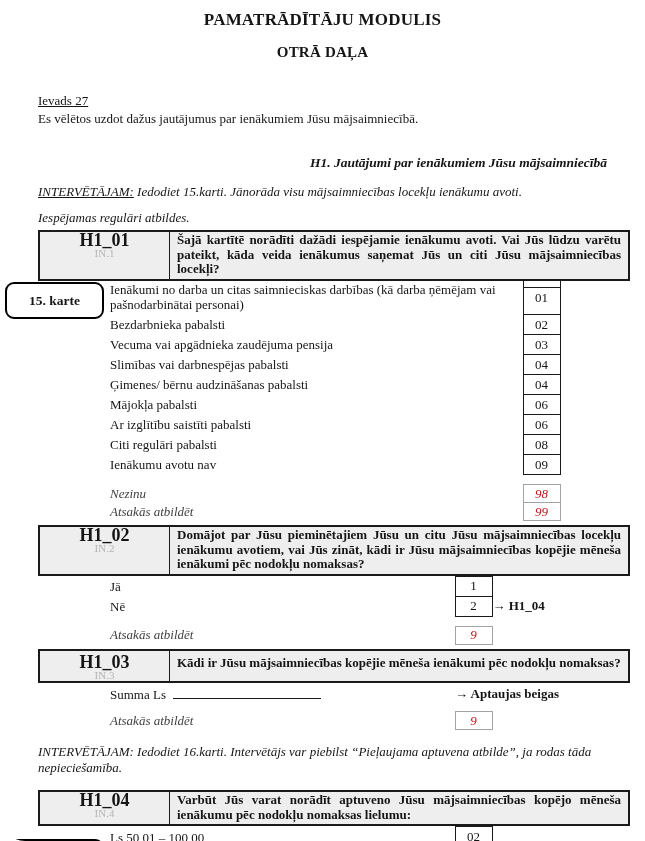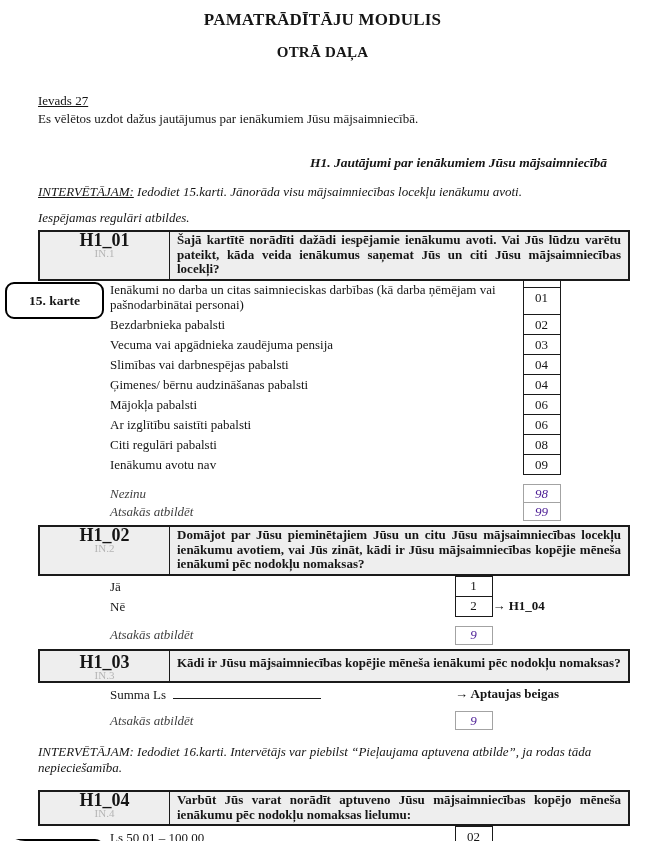--- a/index.html
+++ b/index.html
@@ -27,21 +27,21 @@
   .qid{font-weight:bold;font-size:18px;line-height:14px;}
   .qsub{font-size:11px;color:#b5b5b5;line-height:12px;}
   .qtext{flex:1;font-weight:bold;text-align:justify;padding:1px 7px 2px 7px;line-height:14.5px;font-size:13px;}
 
   table.qbody{width:592px;border-collapse:collapse;table-layout:fixed;margin:0;}
   table.qbody td{padding:0;vertical-align:middle;font-size:13px;}
   td.lbl{overflow:hidden;white-space:normal;line-height:15px;padding-right:4px;}
   td.cb{border:1px solid #1a1a1a;text-align:center;line-height:18px;}
   td.cbtall{border-left:1px solid #1a1a1a;border-right:1px solid #1a1a1a;border-bottom:1px solid #1a1a1a;vertical-align:bottom;}
   .cbsplit{border-top:1px solid #1a1a1a;height:20px;line-height:19px;text-align:center;}
-  td.cbg{border:1px solid #a3a3a3;color:#4c1d95;font-style:italic;text-align:center;line-height:16px;}
+  td.cbg{border:1px solid #a3a3a3;color:#b91c1c;font-style:italic;text-align:center;line-height:16px;}
   td.graylbl{color:#404040;font-style:italic;line-height:16px;}
   td.goton{font-weight:bold;padding-left:7px;white-space:nowrap;}
   td.goto2{font-weight:bold;text-align:left;padding-left:28px;white-space:nowrap;margin-left:44px;}
   .uline{display:inline-block;width:148px;border-bottom:1px solid #1a1a1a;height:12px;margin-left:7px;}
 
   .karte{
     position:absolute;left:-33px;width:95px;height:33px;background:#fff;
     border:2px solid #000;border-radius:9px;display:flex;align-items:center;justify-content:center;
     font-weight:bold;font-size:13.5px;z-index:2;
   }

